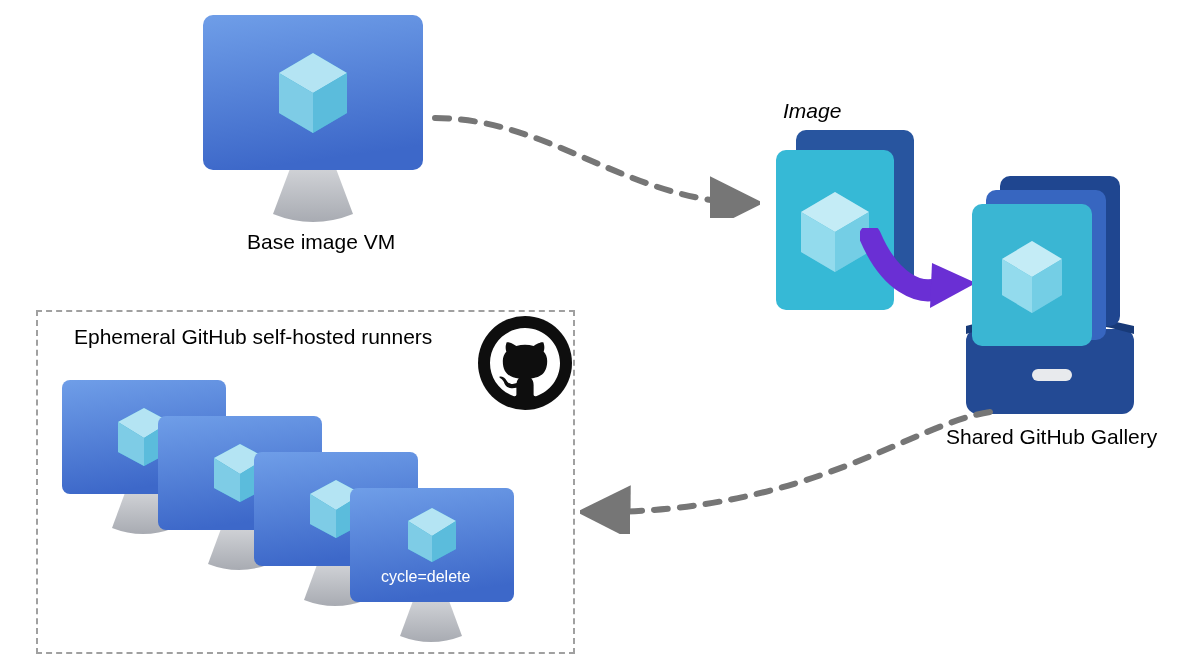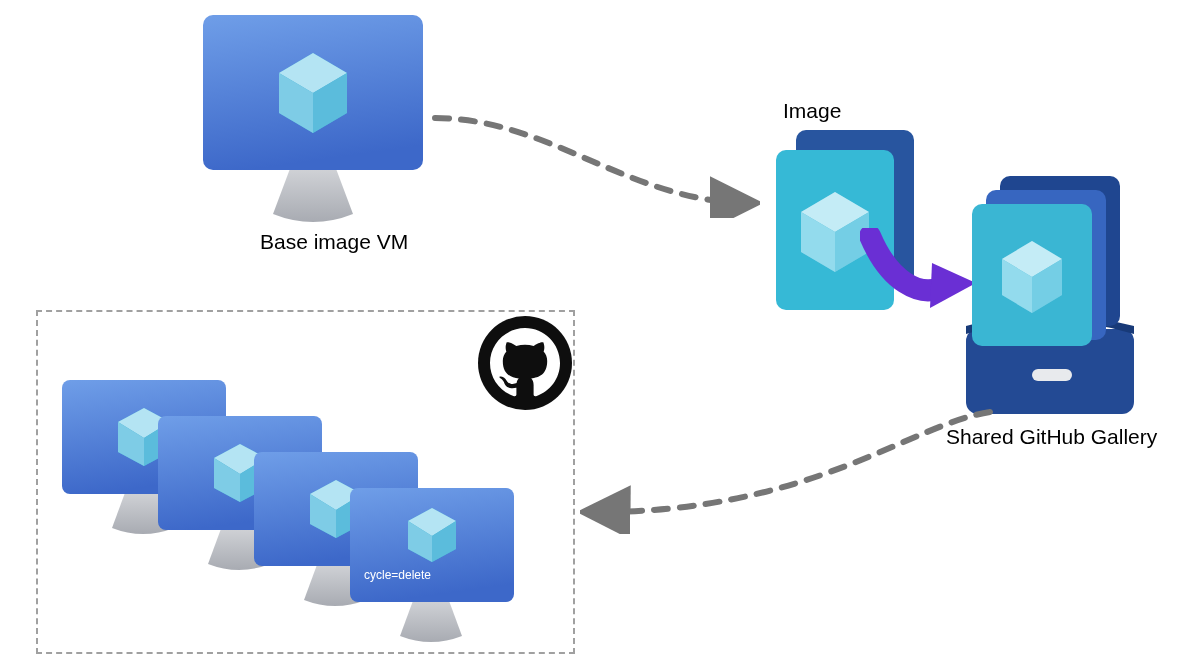--- a/index.html
+++ b/index.html
@@ -56,32 +56,32 @@
     <rect x="8" y="4" rx="10" ry="10" width="220" height="155" fill="url(#scrG)"></rect>
 
     <g transform="translate(118,80)">
       <polygon points="0,-38 34,-18 34,22 0,42 -34,22 -34,-18" fill="#45b2d8"></polygon>
       <polygon points="0,-38 34,-18 0,2 -34,-18" fill="#b4e4f3"></polygon>
       <polygon points="-34,-18 0,2 0,42 -34,22" fill="#7ecce6"></polygon>
       <polygon points="34,-18 0,2 0,42 34,22" fill="#5bbcdc"></polygon>
     </g>
   </svg>
 
-  <div class="label" style="left:247px; top:230px;margin-left:13px;">Base image VM</div>
+  <div class="label" style="left:247px; top:230px;">Base image VM</div>
 
   <svg style="position:absolute;left:430px;top:108px;" width="330" height="110" viewBox="0 0 330 110">
     <defs>
       <marker id="ah1" viewBox="0 0 12 12" refX="9" refY="6" markerWidth="9" markerHeight="9" orient="auto">
         <path d="M0,0 L12,6 L0,12 Z" fill="#767676"></path>
       </marker>
     </defs>
     <path d="M5 10 C 120 10, 200 95, 320 95" fill="none" stroke="#767676" stroke-width="6" stroke-dasharray="14 12" stroke-linecap="round" marker-end="url(#ah1)"></path>
   </svg>
 
-  <div class="label" style="left:783px; top:99px;">Image</div>
+  <div class="label" style="left:783px; top:99px;font-style:italic;">Image</div>
 
   <svg style="position:absolute;left:768px;top:126px;" width="155" height="198" viewBox="0 0 155 198">
 
     <rect x="28" y="4" rx="10" ry="10" width="118" height="155" fill="#28559f"></rect>
 
     <rect x="8" y="24" rx="10" ry="10" width="118" height="160" fill="#36b9d6"></rect>
 
     <g transform="translate(67,104)">
       <polygon points="0,-38 34,-18 34,22 0,42 -34,22 -34,-18" fill="#5cc3de"></polygon>
       <polygon points="0,-38 34,-18 0,2 -34,-18" fill="#c4ecf6"></polygon>
@@ -121,20 +121,21 @@
     <defs>
       <marker id="ah2" viewBox="0 0 12 12" refX="9" refY="6" markerWidth="9" markerHeight="9" orient="auto">
         <path d="M0,0 L12,6 L0,12 Z" fill="#767676"></path>
       </marker>
     </defs>
     <path d="M410 8 C 330 20, 230 110, 10 108" fill="none" stroke="#767676" stroke-width="6" stroke-dasharray="14 12" stroke-linecap="round" marker-end="url(#ah2)"></path>
   </svg>
 
   <div class="dashed-box" style="left:36px; top:310px; width:535px; height:340px;"></div>
 
+  <div class="label" style="left:74px; top:325px; font-size:21px;">Ephemeral GitHub self-hosted runners</div>
 
   <svg style="position:absolute;left:476px;top:314px;" width="98" height="98" viewBox="0 0 98 98">
     <circle cx="49" cy="49" r="47" fill="#0e0e0e"></circle>
     <path fill="#ffffff" d="M49 14c-19.3 0-35 15.7-35 35 0 15.5 10 28.6 24 33.2 1.8.3 2.4-.8 2.4-1.7v-6.7c-9.8 2.1-11.8-4.1-11.8-4.1-1.6-4.1-3.9-5.1-3.9-5.1-3.2-2.2.2-2.1.2-2.1 3.6.3 5.4 3.7 5.4 3.7 3.2 5.4 8.3 3.8 10.3 2.9.3-2.3 1.2-3.8 2.2-4.7-7.8-.9-16-3.9-16-17.4 0-3.8 1.4-7 3.6-9.4-.4-.9-1.6-4.5.3-9.3 0 0 2.9-.9 9.6 3.6 2.8-.8 5.8-1.2 8.7-1.2 3 0 5.9.4 8.7 1.2 6.7-4.5 9.6-3.6 9.6-3.6 1.9 4.8.7 8.4.3 9.3 2.3 2.4 3.6 5.6 3.6 9.4 0 13.5-8.2 16.5-16 17.4 1.3 1.1 2.4 3.2 2.4 6.5v9.7c0 .9.6 2 2.4 1.7 14-4.6 24-17.7 24-33.2C84 29.7 68.3 14 49 14z"></path>
   </svg>
 
   <svg style="position:absolute;left:56px;top:376px;" width="490" height="272" viewBox="0 0 490 272">
     <defs>
       <linearGradient id="scrG2" x1="0" y1="0" x2="0.2" y2="1">
         <stop offset="0%" stop-color="#6f9ee8"></stop>
@@ -184,15 +185,15 @@
       <rect x="6" y="4" rx="8" ry="8" width="164" height="114" fill="url(#scrG2)"></rect>
       <g transform="translate(88,50)">
         <polygon points="0,-26 24,-13 24,15 0,28 -24,15 -24,-13" fill="#45b2d8"></polygon>
         <polygon points="0,-26 24,-13 0,2 -24,-13" fill="#b4e4f3"></polygon>
         <polygon points="-24,-13 0,2 0,28 -24,15" fill="#7ecce6"></polygon>
         <polygon points="24,-13 0,2 0,28 24,15" fill="#5bbcdc"></polygon>
       </g>
     </g>
   </svg>
 
-  <div class="label" style="left:364px; top:568px; color:#ffffff; font-size:12px; font-weight:500;">cycle=delete</div>
+  <div class="label" style="left:381px; top:568px; color:#ffffff; font-size:16px; font-weight:500;">cycle=delete</div>
 
 </div>
 
 </body></html>

